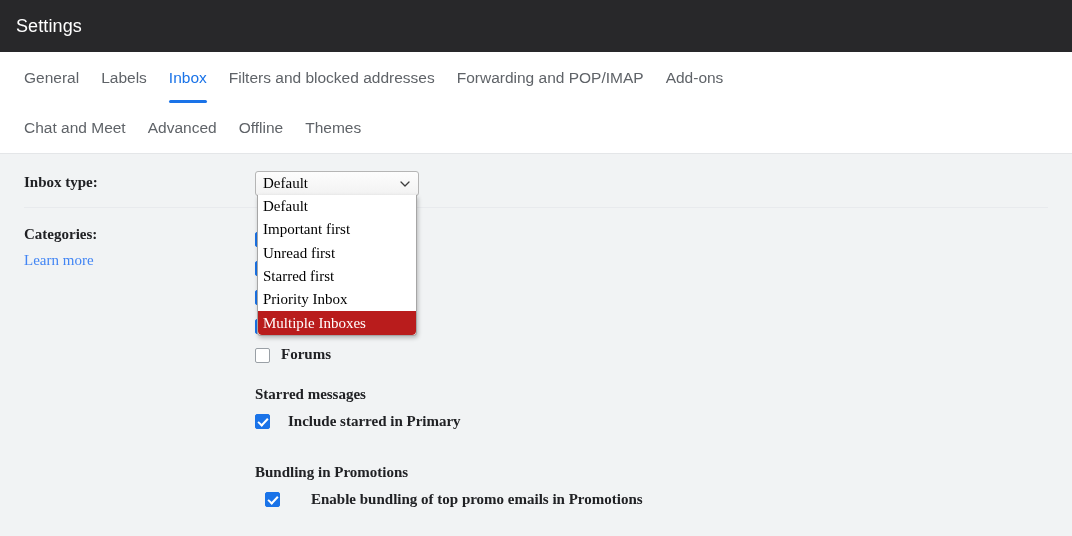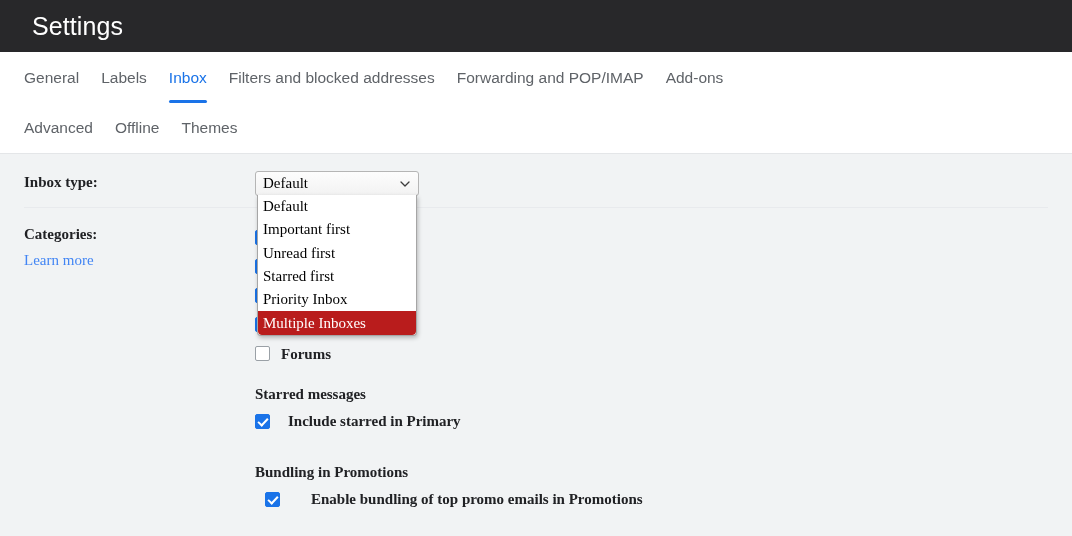--- a/index.html
+++ b/index.html
@@ -29,24 +29,24 @@
     position: absolute;
     left: 0; top: 0;
     width: 1072px;
     height: 52px;
     background: #28282a;
     display: flex;
     align-items: center;
   }
   .header-title {
     color: #ffffff;
-    font-size: 25px;
+    font-size: 18px;
     font-weight: 400;
     letter-spacing: .1px;
-    padding-left: 32px;
+    padding-left: 16px;
     line-height: 1;
   }
 
   
   .tabs-area {
     position: absolute;
     left: 0; top: 52px;
     width: 1072px;
     height: 102px;
     background: #ffffff;
@@ -168,21 +168,21 @@
     font-size: 15px;
     font-weight: 700;
     color: #202124;
     margin-left: 11px;
   }
 
   
   .cat-row {
     position: absolute;
     display: flex;
-    align-items: flex-start;
+    align-items: flex-end;
     white-space: nowrap;
   }
   .cat-primary    { left: 255px; top: 76px; }
   .cat-social     { left: 255px; top: 105px; }
   .cat-promotions { left: 255px; top: 134px; }
   .cat-updates    { left: 255px; top: 163px; }
   .cat-forums     { left: 255px; top: 192px; }
 
   .cat-label {
     font-size: 15px;
@@ -261,20 +261,21 @@
   <div class="tabs-area">
     <div class="tab-row row1">
       <div class="tab">General</div>
       <div class="tab">Labels</div>
       <div class="tab active">Inbox</div>
       <div class="tab">Filters and blocked addresses</div>
       <div class="tab">Forwarding and POP/IMAP</div>
       <div class="tab">Add-ons</div>
     </div>
     <div class="tab-row row2">
+      <div class="tab">Chat and Meet</div>
       <div class="tab">Advanced</div>
       <div class="tab">Offline</div>
       <div class="tab">Themes</div>
     </div>
   </div>
 
   <div class="content">
 
     <div class="divider d1"></div>
 

